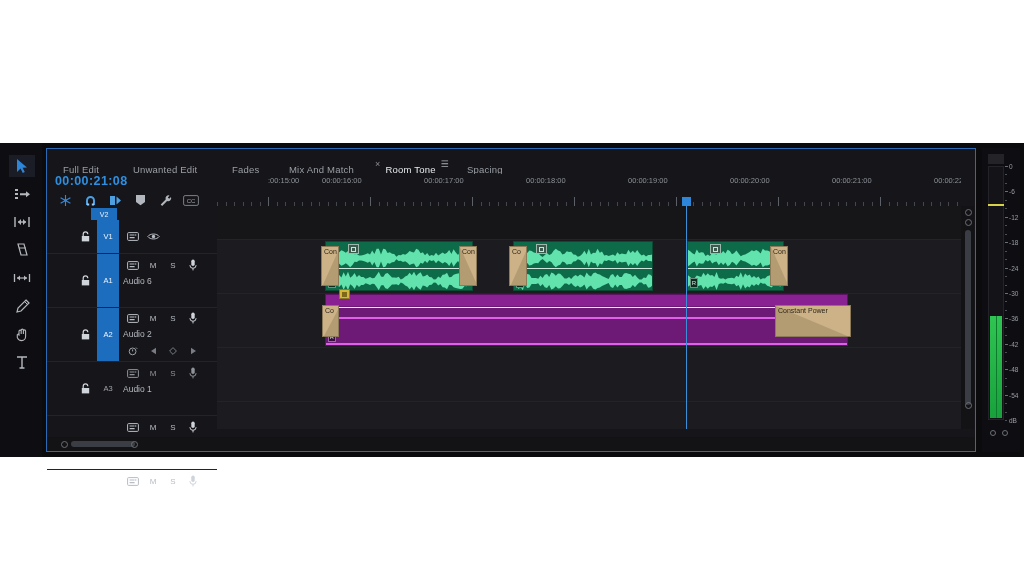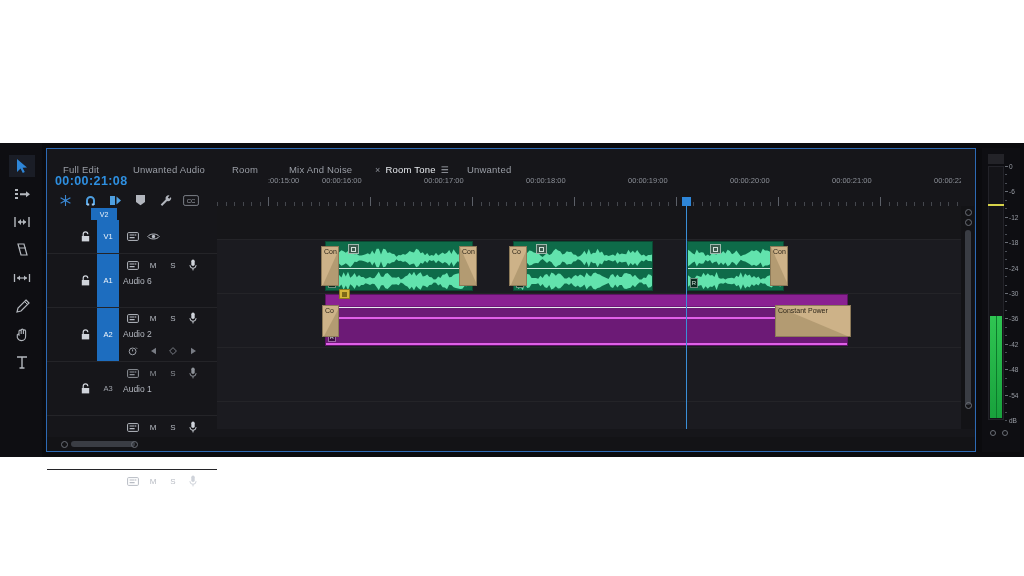--- a/index.html
+++ b/index.html
@@ -40,21 +40,21 @@
     border:1px solid #2d6ab5;
   }
 
   
   .tabbar {
     position:absolute; left:0; top:0; width:100%; height:22px;
     background:#16161a;
     display:flex; align-items:center;
   }
   .tab {
-    position:relative; height:22px; display:flex; align-items:center;
+    position:relative; height:22px; display:flex; align-items:flex-start;
     gap:5px; color:#9a9ea6; font-size:9.5px; letter-spacing:.2px;
     white-space:nowrap;
     margin-top:19px;
   }
   .tab .lbl { line-height:22px; }
   .tab.active .lbl { color:#e7eaee; }
   .tab.active .underline {
     position:absolute; left:10px; right:0px; bottom:2px; height:1.5px; background:#b9bec6;
   }
   .tab .x { font-size:9px; color:#8a8e96; }
@@ -246,36 +246,36 @@
       </div>
     </div>
 
     <div class="tl-panel">
 
       <div class="tabbar">
         <div class="tab" style="position:absolute;left:16px">
           <span class="lbl">Full Edit</span>
         </div>
         <div class="tab" style="position:absolute;left:86px">
-          <span class="lbl">Unwanted Audio</span>
+          <span class="lbl">Unwanted Edit</span>
         </div>
         <div class="tab" style="position:absolute;left:185px">
-          <span class="lbl">Room</span>
+          <span class="lbl">Fades</span>
         </div>
         <div class="tab" style="position:absolute;left:242px">
-          <span class="lbl">Mix And Noise</span>
+          <span class="lbl">Mix And Match</span>
         </div>
         <div class="tab active" style="position:absolute;left:328px">
           <span class="x">×</span>
           <span class="lbl">Room Tone</span>
           <span class="burger">☰</span>
           <span class="underline"></span>
         </div>
         <div class="tab" style="position:absolute;left:420px">
-          <span class="lbl">Unwanted</span>
+          <span class="lbl">Spacing</span>
         </div>
       </div>
 
       <div class="tc">00:00:21:08</div>
 
       <div class="tbtns">
         <div class="tbtn">
           <svg width="13" height="13" viewBox="0 0 13 13">
               <g stroke="#3a86d0" stroke-width="1.1">
                 <path d="M6.5 1v11M1.6 3.7l9.8 5.6M11.4 3.7L1.6 9.3"></path>

